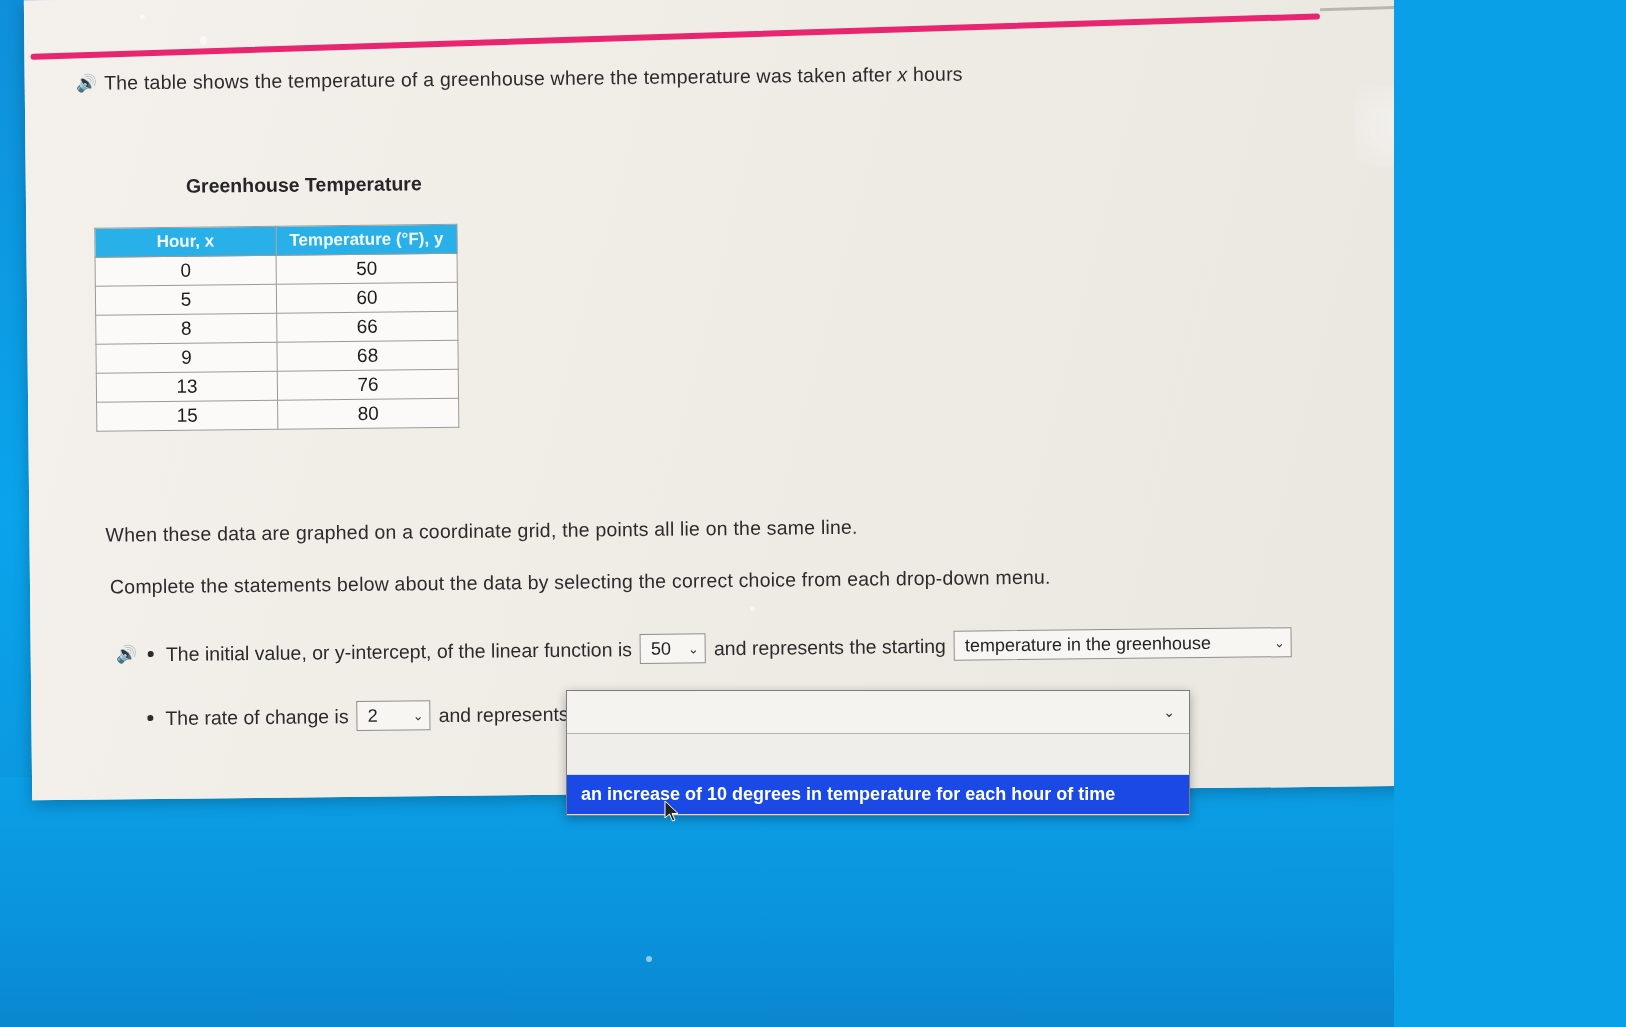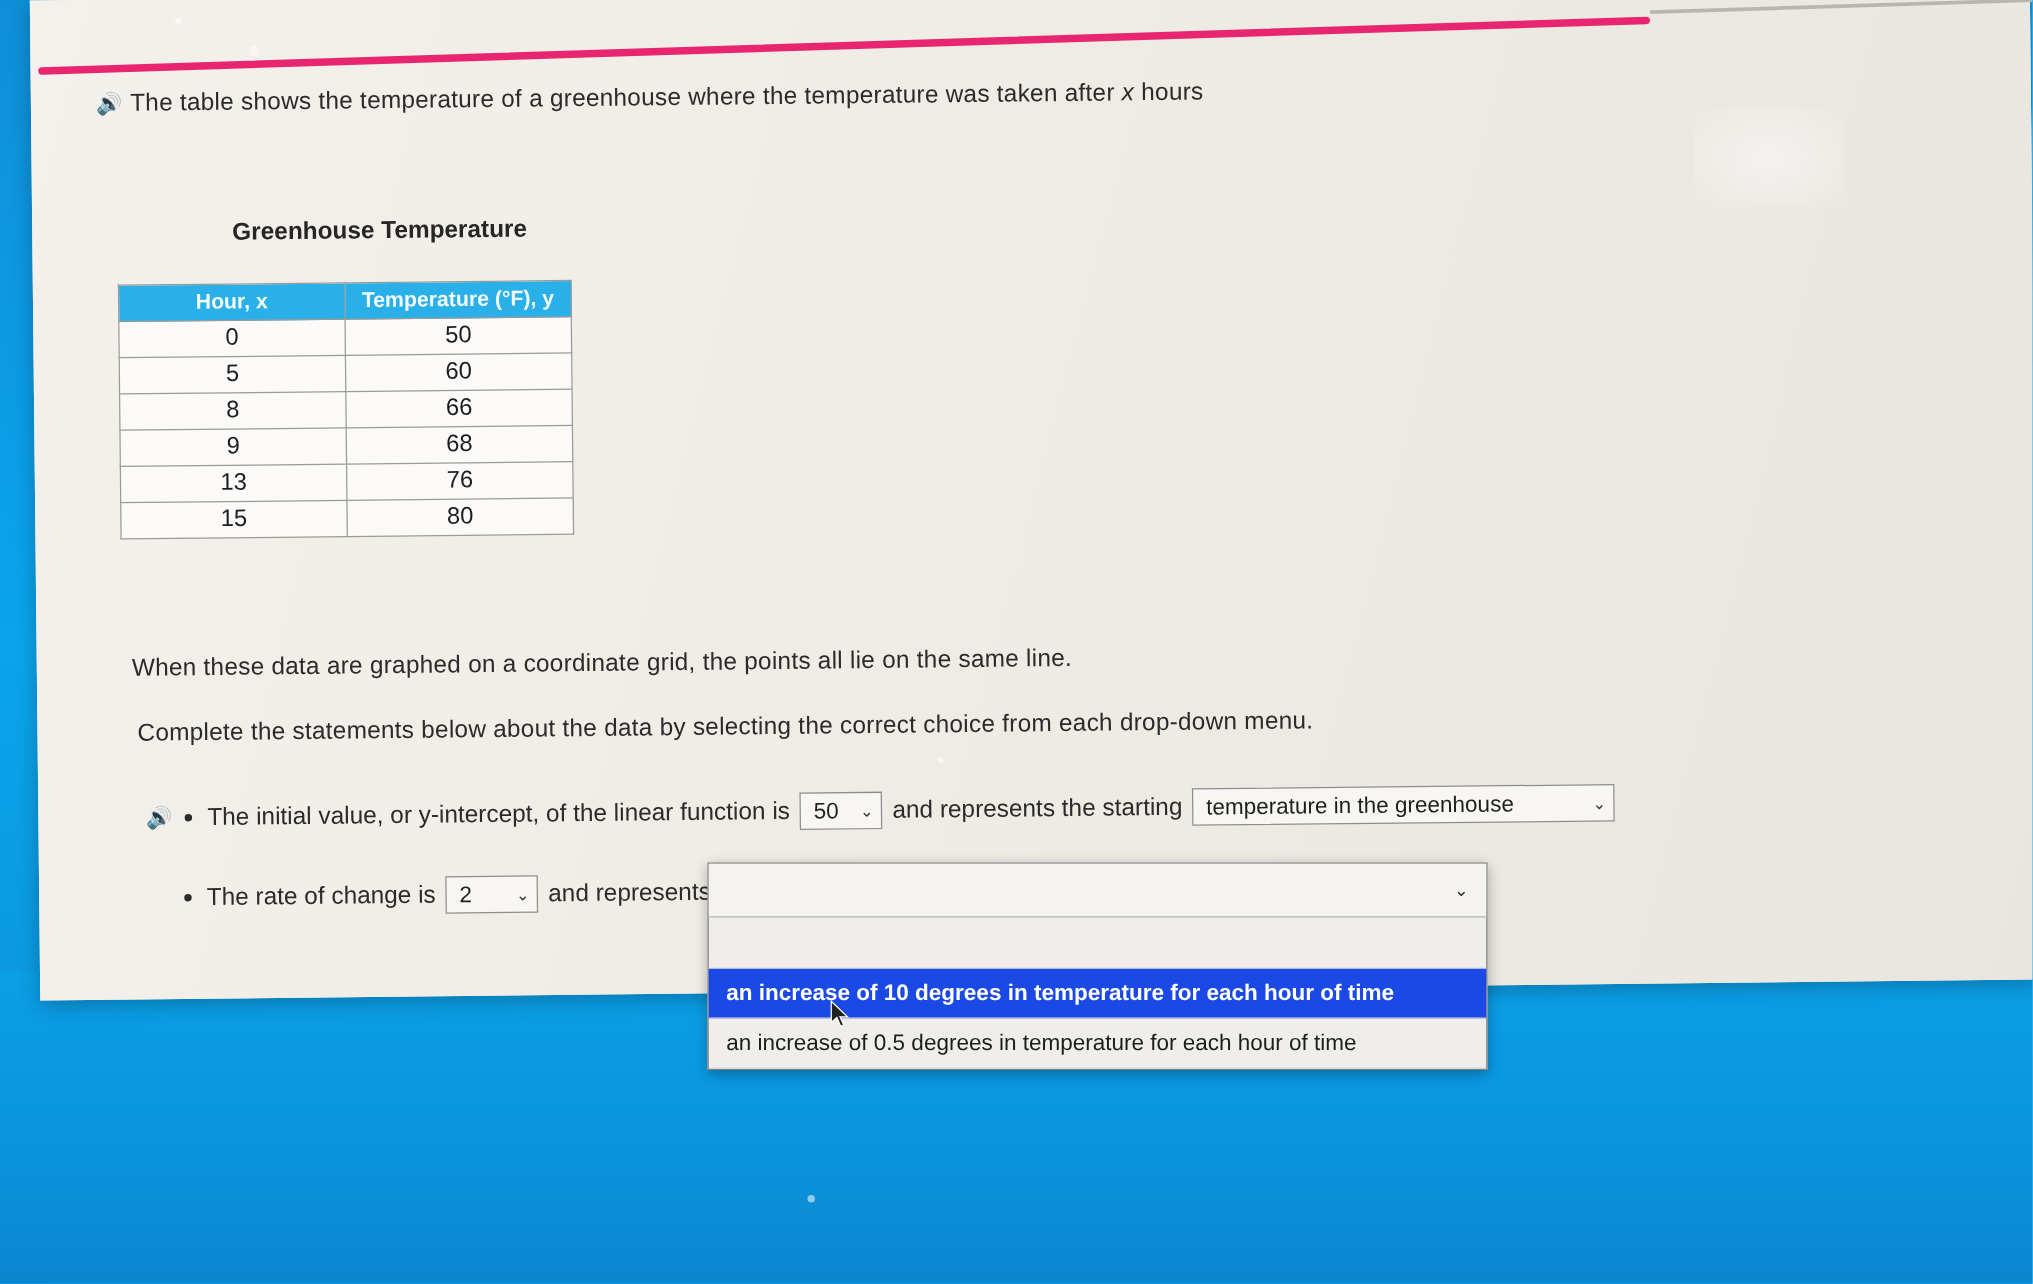--- a/index.html
+++ b/index.html
@@ -3,21 +3,21 @@
 <meta charset="utf-8">
 <style>
   html, body {
     margin: 0;
     padding: 0;
     background: #0aa0e8;
     font-family: "Liberation Sans", sans-serif;
   }
   #screen {
     position: relative;
-    width: 1626px;
+    width: 1394px;
     height: 1027px;
     overflow: hidden;
     background: #0c9fe6;
   }
   
   .bg-left {
     position: absolute;
     left: 0; top: 0;
     width: 40px; height: 1027px;
     background: linear-gradient(180deg,#0f8fd8 0%, #0aa4ec 50%, #0c8fd6 100%);
@@ -298,21 +298,20 @@
 
     </div>
   </div>
 
   <div class="dropdown">
     <div class="dd-field">
       <span class="chev">⌄</span>
     </div>
     <div class="dd-item blank"></div>
     <div class="dd-item selected">an increase of 10 degrees in temperature for each hour of time</div>
-    <div class="dd-item">an increase of 0.5 degrees in temperature for each hour of time</div>
   </div>
 
   <svg class="cursor" viewBox="0 0 18 24">
     <path d="M1 1 L1 18 L5.5 14 L8.5 21 L11 20 L8 13.5 L14 13.5 Z" fill="#222" stroke="#fff" stroke-width="1"></path>
   </svg>
 
   <div class="dust" style="left:140px; top:14px; width:5px; height:5px;"></div>
   <div class="dust" style="left:200px; top:36px; width:7px; height:9px;"></div>
   <div class="dust" style="left:646px; top:956px; width:6px; height:6px;"></div>
   <div class="dust" style="left:750px; top:606px; width:5px; height:5px;"></div>

